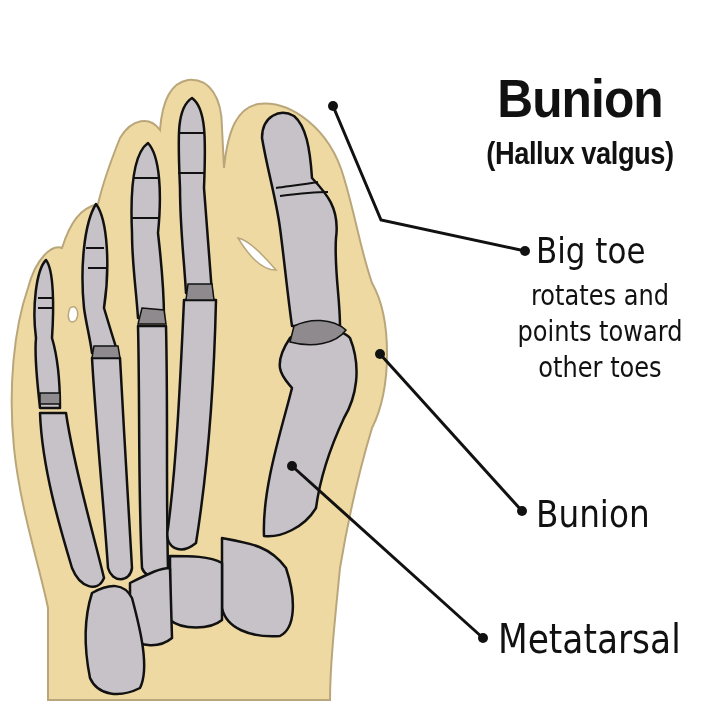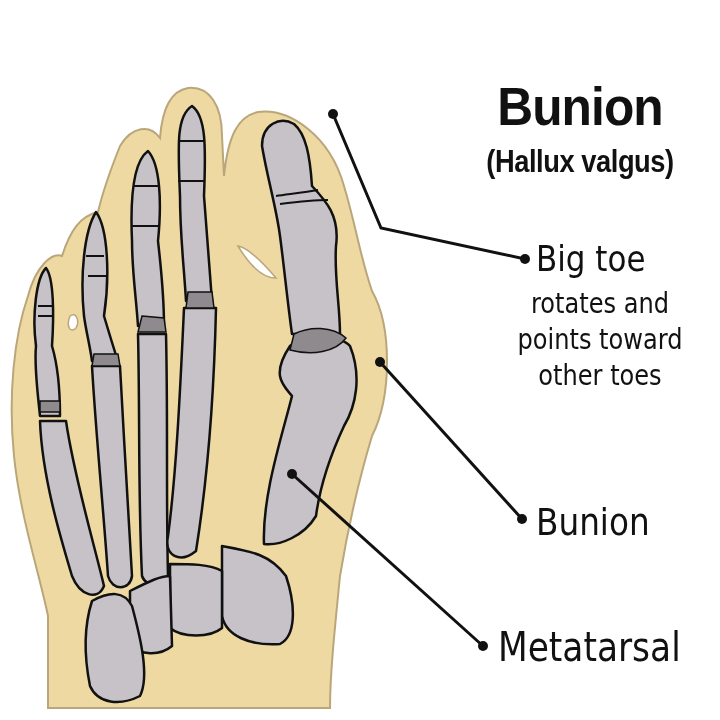--- a/index.html
+++ b/index.html
@@ -1,17 +1,17 @@
 <!DOCTYPE html>
 <html><head>
 <meta charset="utf-8">
 <style>
   html,body{margin:0;padding:0;background:#ffffff;}
   body{width:720px;height:720px;position:relative;overflow:hidden;font-family:"Liberation Sans","DejaVu Sans",sans-serif;}
-  #diagram{position:absolute;left:0;top:16px;width:720px;height:605px;}
+  #diagram{position:absolute;left:0;top:8px;width:720px;height:605px;}
   .title{position:absolute;left:440px;top:60px;width:280px;text-align:center;font-weight:bold;font-size:54px;line-height:60px;color:#111;letter-spacing:-1px;transform:scaleX(0.92);transform-origin:center;}
   .subtitle{position:absolute;left:440px;top:128px;width:280px;text-align:center;font-weight:bold;font-size:31px;line-height:36px;color:#111;transform:scaleX(0.88);transform-origin:center;letter-spacing:-0.5px;}
   .lbl{position:absolute;color:#111;font-family:"DejaVu Sans","Liberation Sans",sans-serif;}
   .lbl-big{left:536px;top:222px;font-size:36px;line-height:42px;transform:scaleX(0.86);transform-origin:left;}
   .lbl-desc{left:480px;top:270px;width:240px;text-align:center;font-size:28px;line-height:36px;transform:scaleX(0.86);transform-origin:center;}
   .lbl-bunion{left:536px;top:484px;font-size:38px;line-height:44px;transform:scaleX(0.86);transform-origin:left;}
   .lbl-meta{left:498px;top:608px;font-size:40px;line-height:46px;transform:scaleX(0.86);transform-origin:left;}
 </style>
 </head>
 <body>

